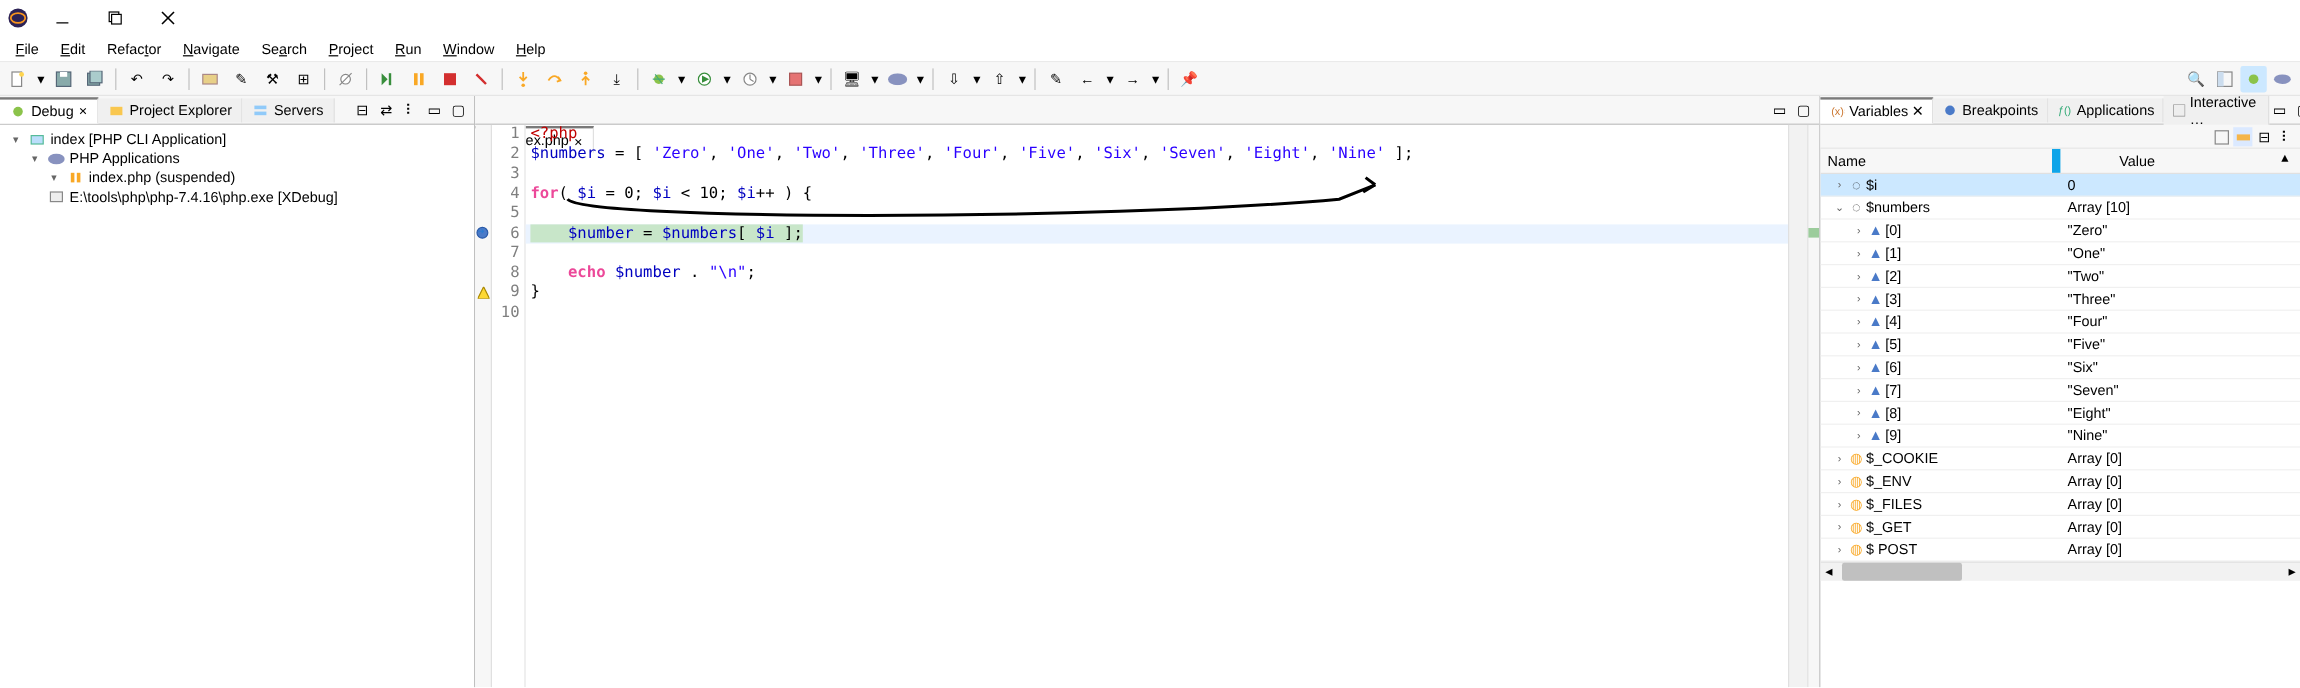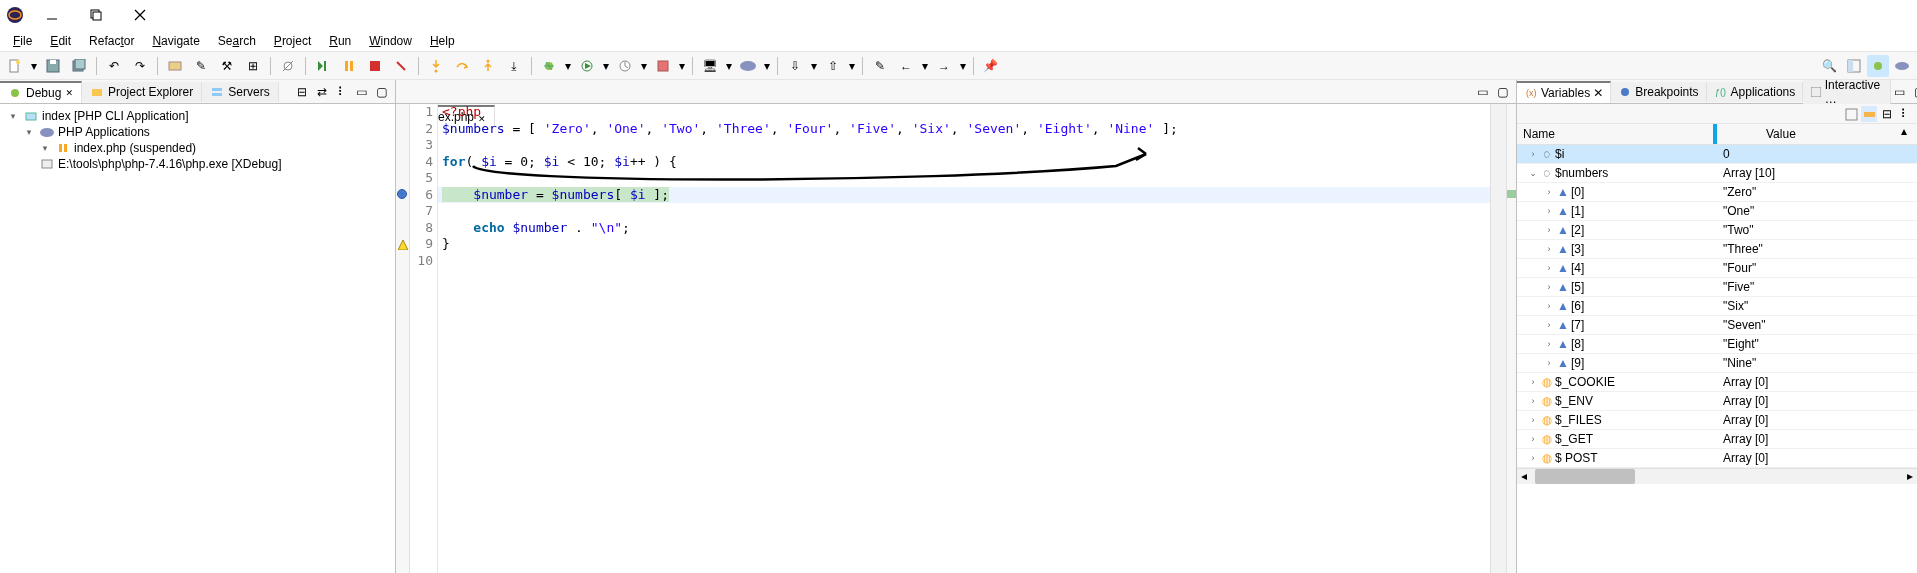--- a/index.html
+++ b/index.html
@@ -51,40 +51,40 @@
   .editor { flex:1; display:flex; font-family:Consolas, monospace; font-size:13px; overflow:hidden; position:relative;}
   .ruler { width:14px; background:#f7f7f7; border-right:1px solid #e0e0e0; position:relative;}
   .ruler .breakpoint-marker { position:absolute; left:1px; width:10px; height:10px; border-radius:50%; background:#4a7ac8; border:1px solid #2a5aa8;}
   .ruler .arrow { position:absolute; left:2px; color:#2b7bd0; font-size:10px;}
   .ruler .warn { position:absolute; left:2px; width:10px;height:10px;}
   .gutter { width:28px; background:#fff; border-right:1px solid #e5e5e5; text-align:right; color:#7f7f7f; padding-right:4px; line-height:16.5px;}
   .code { flex:1; position:relative; line-height:16.5px; }
   .code .line { white-space:pre; padding-left:4px; }
   .hl { background:#c8e6c9; }
   .cur { background:#eaf3ff; }
-  .kw { color:#0369a1; font-weight:bold; }
+  .kw { color:#ec4899; font-weight:bold; }
   .str { color:#2a00ff; }
   .str2 { color:#2a00ff; }
   .var { color:#0000c0; }
   .tag { color:#c00000; }
   .editor .vscroll { width:16px; background:#f2f2f2; border-left:1px solid #e0e0e0;}
   
   .annotation-arrow { position:absolute; pointer-events:none; z-index:20; }
 
   
   .right-pane { width: 400px; display:flex; flex-direction:column; }
   .rtabs { height:24px; display:flex; align-items:center; background:#f7f7f7; border-bottom:1px solid #c0c0c0; gap:0; }
   .rtab { padding:3px 7px; border-right:1px solid #e0e0e0; display:flex; align-items:center; gap:3px; background:#f0f0f0; font-size:12px;}
   .rtab.active { background:#fff; border-top:2px solid #7a7a7a;}
   .rtabs .rtool { margin-left:auto; display:flex; padding-right:4px; gap:2px;}
   .rtoolbar { height:20px; display:flex; justify-content:flex-end; gap:2px; padding:2px 4px; background:#f7f7f7; border-bottom:1px solid #e5e5e5;}
   .ricon { width:16px;height:16px; display:flex; align-items:center; justify-content:center;}
   .vartbl { flex:1; overflow:auto; font-size:12px; }
   .varhead { display:flex; background:#f7f7f7; border-bottom:1px solid #e0e0e0; font-weight:normal;}
-  .varhead .c1 { width:200px; padding:3px 6px; border-right:4px solid #0ea5e9;}
+  .varhead .c1 { width:200px; padding:3px 6px; border-right:7px solid #0ea5e9;}
   .varhead .c2 { flex:1; padding:3px 6px;margin-left:43px;}
   .varrow { display:flex; border-bottom:1px solid #f0f0f0; align-items:center; line-height:18px;}
   .varrow .c1 { width:200px; padding:0 4px; display:flex; align-items:center; gap:2px; white-space:nowrap;}
   .varrow .c2 { flex:1; padding:0 6px;}
   .vtw { width:12px; text-align:center; font-size:9px; color:#666; cursor:default;}
   .vind { display:inline-block;}
   .vicon { width:12px;height:12px; display:inline-flex; align-items:center; justify-content:center;}
   .sel-var { background:#cce8ff;}
   .vartbl .hscroll { position:sticky; bottom:0; height:16px; background:#f2f2f2; border-top:1px solid #e0e0e0; display:flex;}
   .vartbl .hscroll .thumb { width:100px; background:#c0c0c0; margin-left:4px; border-radius:2px;}

